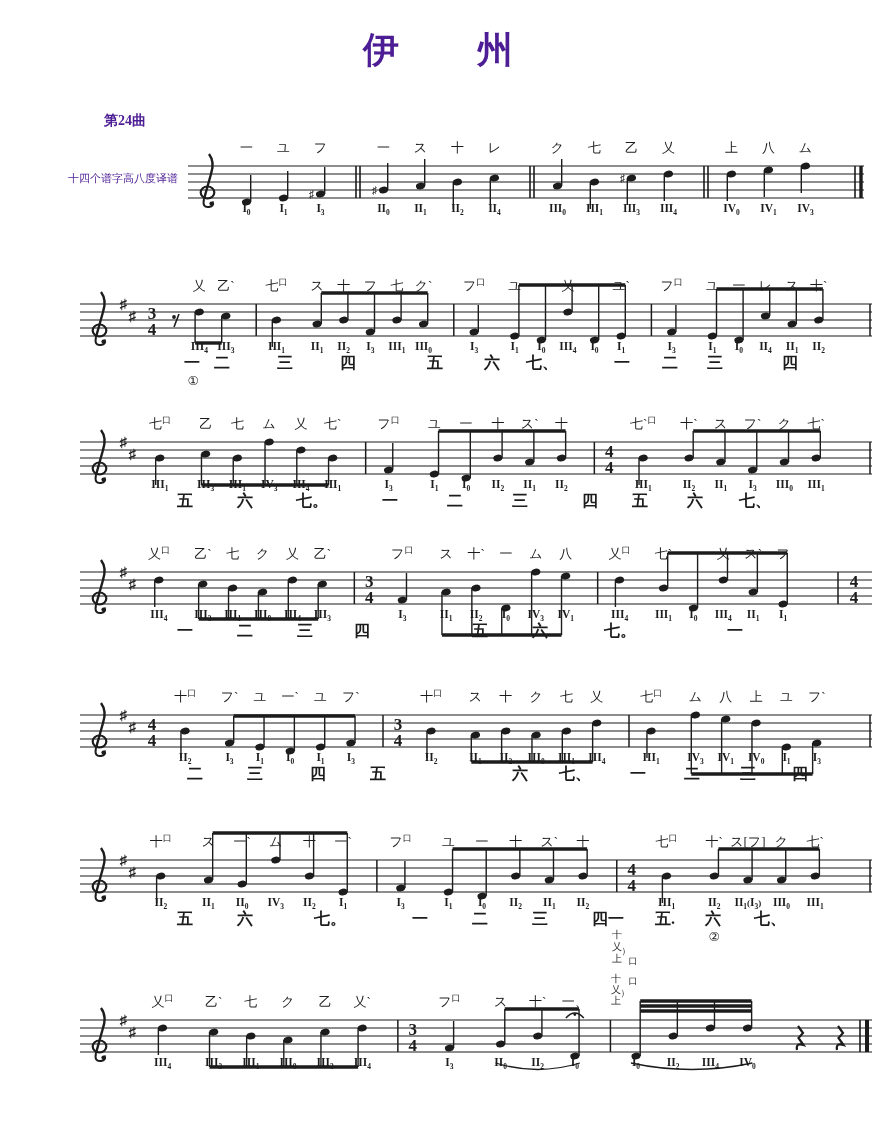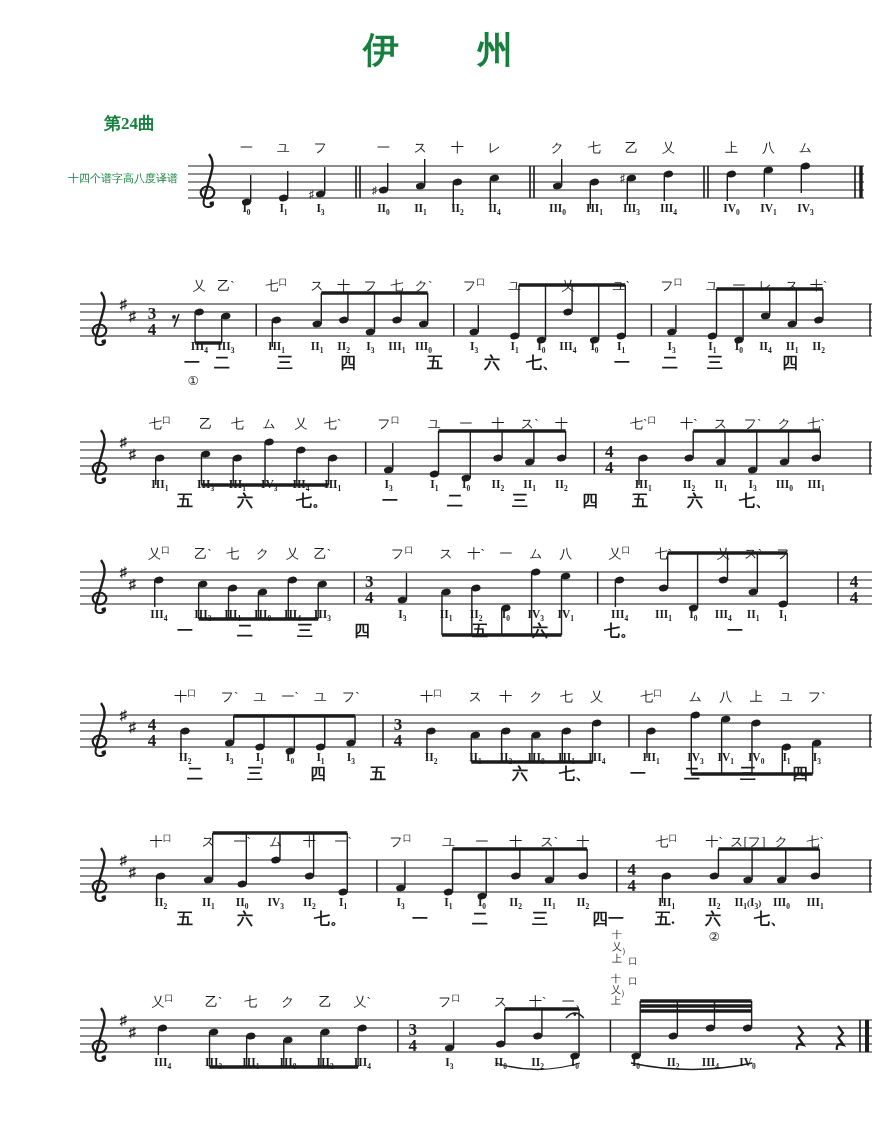--- a/index.html
+++ b/index.html
@@ -1,20 +1,20 @@
 <!DOCTYPE html>
 <html><head>
 <meta charset="utf-8">
 <style>
   html,body{margin:0;padding:0;background:#e8e8e8;}
   #page{position:relative;width:878px;height:1126px;background:#ffffff;overflow:hidden;
-        font-family:"Liberation Serif","DejaVu Serif",serif;color:#15803d;}
+        font-family:"Liberation Serif","DejaVu Serif",serif;color:#4c1d95;}
   #page-title{position:absolute;top:26px;left:0;width:100%;text-align:center;margin:0;
         font-size:36px;font-weight:bold;letter-spacing:2px;}
-  .piece-label{position:absolute;left:104px;top:112px;font-size:17px;font-weight:bold;}
+  .piece-label{position:absolute;left:104px;top:112px;font-size:14px;font-weight:bold;}
   .side-label{position:absolute;left:68px;top:172px;font-size:11px;font-weight:normal;width:130px;line-height:13px;}
   .system{position:absolute;}
   .system svg{overflow:visible;display:block;}
   svg text{font-family:"Liberation Serif","DejaVu Serif","DejaVu Sans",serif;fill:#1c1c1c;}
 </style>
 </head>
 <body>
 
 <div id="page">
   <h1 id="page-title">伊　　州</h1>

